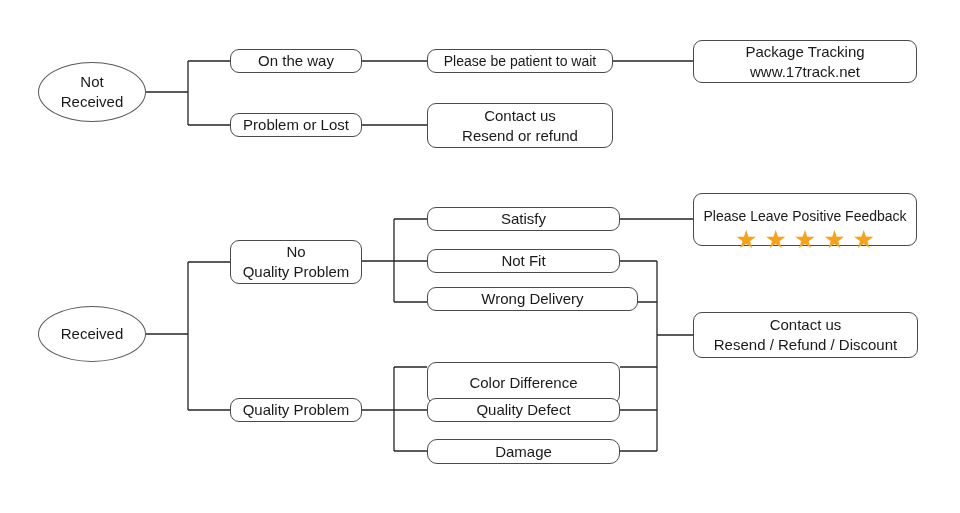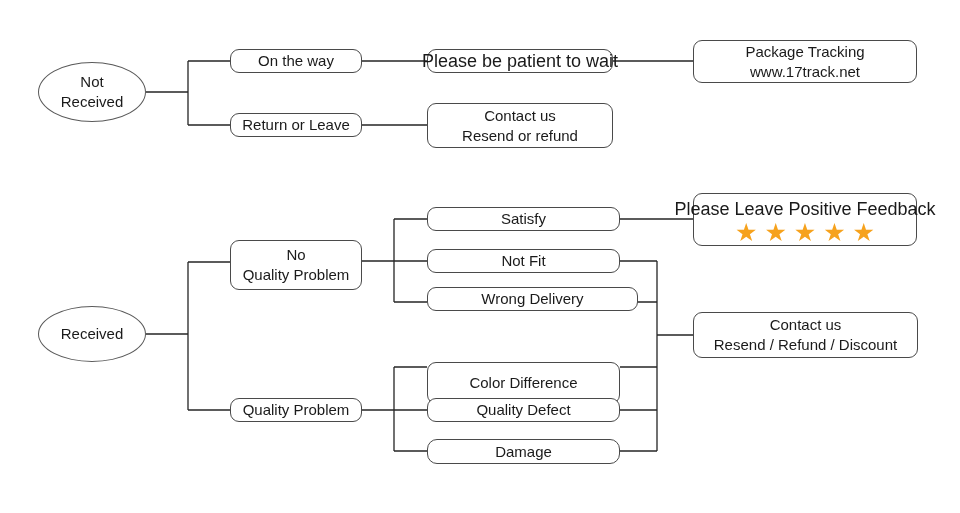--- a/index.html
+++ b/index.html
@@ -25,22 +25,22 @@
     white-space:nowrap;
   }
   .box{
     border:1.3px solid #4a4a4a;
     border-radius:9px;
   }
   .ellipse{
     border:1.2px solid #5a5a5a;
     border-radius:50%;
   }
-  .small{font-size:18px;}
-  .feedback-title{font-size:18px;line-height:18px;margin-top:6px;}
+  .small{font-size:14px;}
+  .feedback-title{font-size:14px;line-height:18px;margin-top:13px;}
   .stars{
     font-size:25px;
     line-height:28px;
     letter-spacing:7px;
     text-indent:7px; 
     color:#F6A21D;
   }
 </style>
 </head>
 <body>
@@ -62,38 +62,38 @@
 
   <div class="node ellipse" style="left:38px;top:306px;width:108px;height:56px;">
     <span>Received</span>
   </div>
 
   <div class="node box" style="left:230px;top:49px;width:132px;height:24px;">
     <span>On the way</span>
   </div>
 
   <div class="node box" style="left:230px;top:113px;width:132px;height:24px;">
-    <span>Return or Leave</span>
+    <span>Problem or Lost</span>
   </div>
 
   <div class="node box small" style="left:427px;top:49px;width:186px;height:24px;">
     <span>Please be patient to wait</span>
   </div>
 
   <div class="node box" style="left:427px;top:103px;width:186px;height:45px;">
     <span>Contact us</span>
     <span>Resend or refund</span>
   </div>
 
   <div class="node box" style="left:693px;top:40px;width:224px;height:43px;">
     <span>Package Tracking</span>
     <span>www.17track.net</span>
   </div>
 
-  <div class="node box" style="left:230px;top:240px;width:132px;height:50px;">
+  <div class="node box" style="left:230px;top:240px;width:132px;height:44px;">
     <span>No</span>
     <span>Quality Problem</span>
   </div>
 
   <div class="node box" style="left:230px;top:398px;width:132px;height:24px;">
     <span>Quality Problem</span>
   </div>
 
   <div class="node box" style="left:427px;top:207px;width:193px;height:24px;">
     <span>Satisfy</span>

